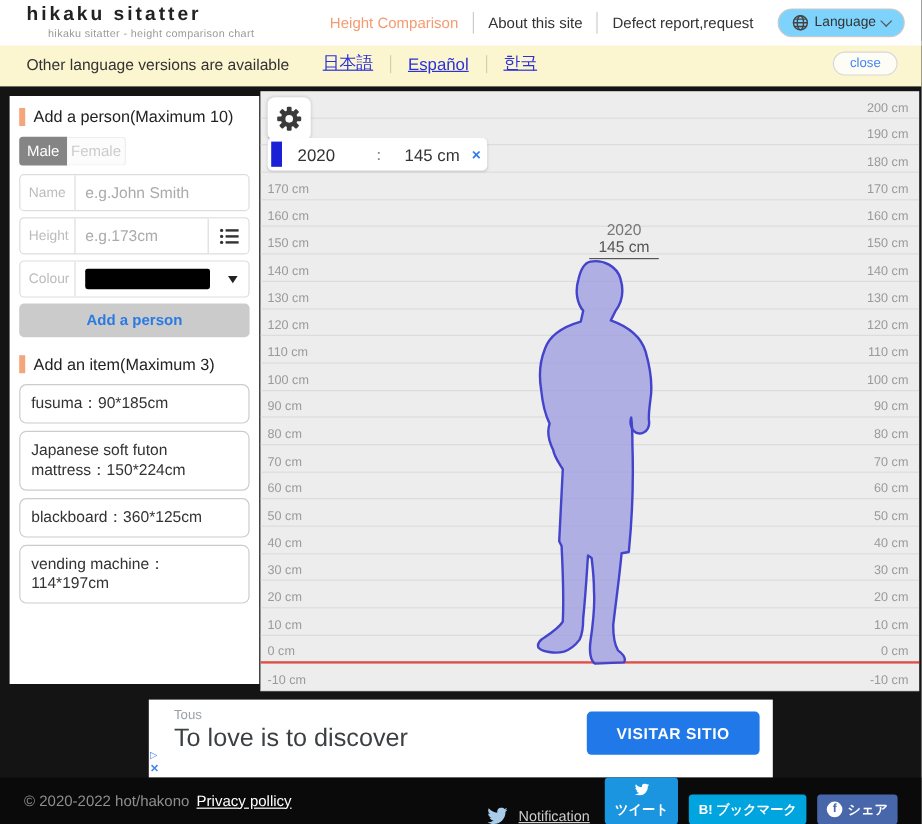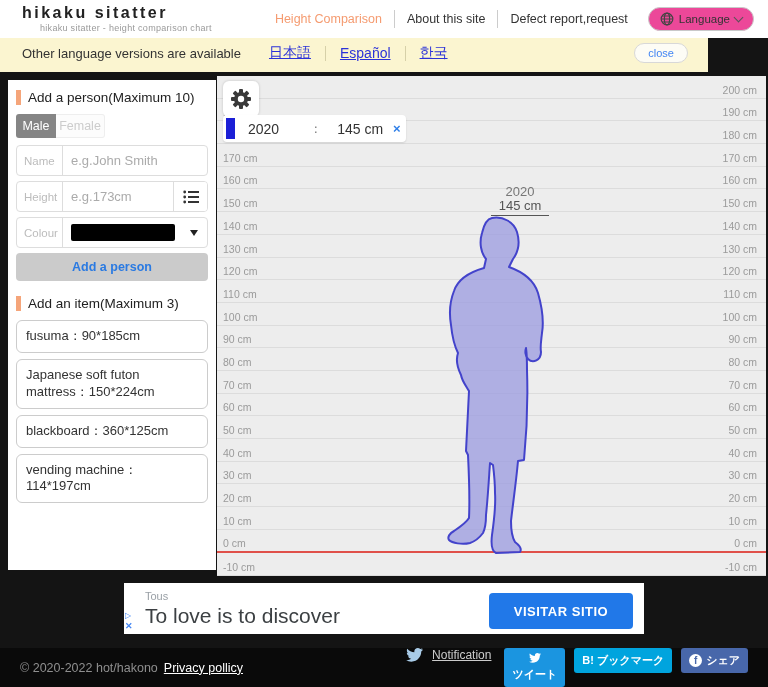--- a/index.html
+++ b/index.html
@@ -18,29 +18,29 @@
     box-sizing:border-box; padding:0 14px 0 22px; z-index:30;
   }
   .logo-title { font-weight:bold; font-size:16px; letter-spacing:2.5px; color:#222; line-height:1.05; }
   .logo-sub { font-size:9px; color:#9a9a9a; letter-spacing:.3px; margin-top:1px;margin-left:18px; }
   .nav { margin-left:auto; display:flex; align-items:center; }
   .nav-item { font-size:12.5px; color:#333; padding:0 12px; white-space:nowrap; cursor:pointer; }
   .nav-item.active { color:#f59b70; }
   .nav-sep { width:1px; height:18px; background:#ccc; }
   .lang-pill {
     display:flex; align-items:center; gap:5px; border:1px solid #c9c9c9;
-    border-radius:14px; padding:4px 11px; margin-left:8px; cursor:pointer; background:#ec4899;justify-content:center;
+    border-radius:14px; padding:4px 11px; margin-left:8px; cursor:pointer; background:#7dd3fc;justify-content:center;
   }
   .lang-pill span { font-size:11.5px; color:#333; }
   .chev { width:6px; height:6px; border-right:1.5px solid #555; border-bottom:1.5px solid #555;
           transform:rotate(45deg); margin-top:-3px; }
 
   
   .lang-bar {
-    position:absolute; top:34px; left:0; width:708px; height:38px;
+    position:absolute; top:34px; left:0; width:768px; height:38px;
     background:#fbf5d0; display:flex; align-items:center;
     box-sizing:border-box; padding:0 20px 0 22px; z-index:29;
   }
   .lang-msg { font-size:13px; color:#333; margin-right:14px; }
   .lang-links { display:flex; align-items:center; }
   .lang-link { font-size:14px; color:#2b32d8; text-decoration:underline; padding:0 14px; cursor:pointer; }
   .lang-link-sep { width:1px; height:15px; background:#d6d0a8; }
   .close-btn {
     margin-left:auto; background:#fdfcf5; border:1px solid #d8d8d8; border-radius:11px;
     color:#4285f4; font-size:11px; padding:3px 13px; cursor:pointer;
@@ -119,41 +119,41 @@
     z-index:6; cursor:pointer;
   }
   .chip-bar { width:9px; height:21px; margin-left:3px; flex:none; }
   .chip-name { font-size:14px; color:#333; margin-left:13px; }
   .chip-sep { font-size:13px; color:#888; margin-left:30px; }
   .chip-height { font-size:14px; color:#333; margin-left:15px; }
   .chip-x { font-size:13px; font-weight:bold; color:#2f7fe8; margin-left:10px; cursor:pointer; }
 
   
   .ad-box {
-    position:absolute; left:124px; top:583px; width:520px; height:51px; background:#fff;
+    position:absolute; left:124px; top:583px; width:520px; height:65px; background:#fff;
     z-index:8; box-sizing:border-box;
   }
   .ad-advertiser { position:absolute; left:21px; top:7px; font-size:11px; color:#9aa0a6; }
   .ad-headline { position:absolute; left:21px; top:21px; font-size:21px; color:#3c4043; cursor:pointer; }
   .ad-cta {
     position:absolute; right:11px; top:10px; width:144px; height:36px; background:#2178e8;
     border-radius:4px; color:#fff; font-weight:bold; font-size:13px; letter-spacing:.5px;
     display:flex; align-items:center; justify-content:center; cursor:pointer;
   }
   .ad-choices { position:absolute; left:1px; bottom:14px; font-size:8px; color:#4285f4; cursor:pointer; line-height:1; }
   .ad-close { position:absolute; left:1px; bottom:3px; font-size:9px; color:#4285f4; cursor:pointer; line-height:1; font-weight:bold; }
 
   
   .footer {
     position:absolute; left:0; bottom:0; width:768px; height:39px; background:#0a0a0a;
     display:flex; align-items:center; box-sizing:border-box; padding:0 20px; z-index:9;
   }
   .copyright { font-size:12.5px; color:#8f8f8f; }
   .privacy { font-size:12.5px; color:#fff; text-decoration:underline; margin-left:6px; cursor:pointer; }
-  .foot-right { margin-left:auto; display:flex; align-items:flex-start; gap:9px; }
+  .foot-right { margin-left:auto; display:flex; align-items:flex-end; gap:9px; }
   .notif { font-size:12px; color:#ccc; text-decoration:underline; margin-right:4px; cursor:pointer; }
   .share-btn {
     display:flex; align-items:center; gap:4px; border-radius:3px; color:#fff;
     font-size:11px; font-weight:bold; padding:5px 8px; cursor:pointer; white-space:nowrap;
   }
   .btn-tweet { background:#1b95e0;flex-direction:column; }
   .btn-hatena { background:#00a4de; }
   .btn-fb { background:#4867aa; }
   .fb-f {
     display:inline-block; width:13px; height:13px; border-radius:50%; background:#fff;

